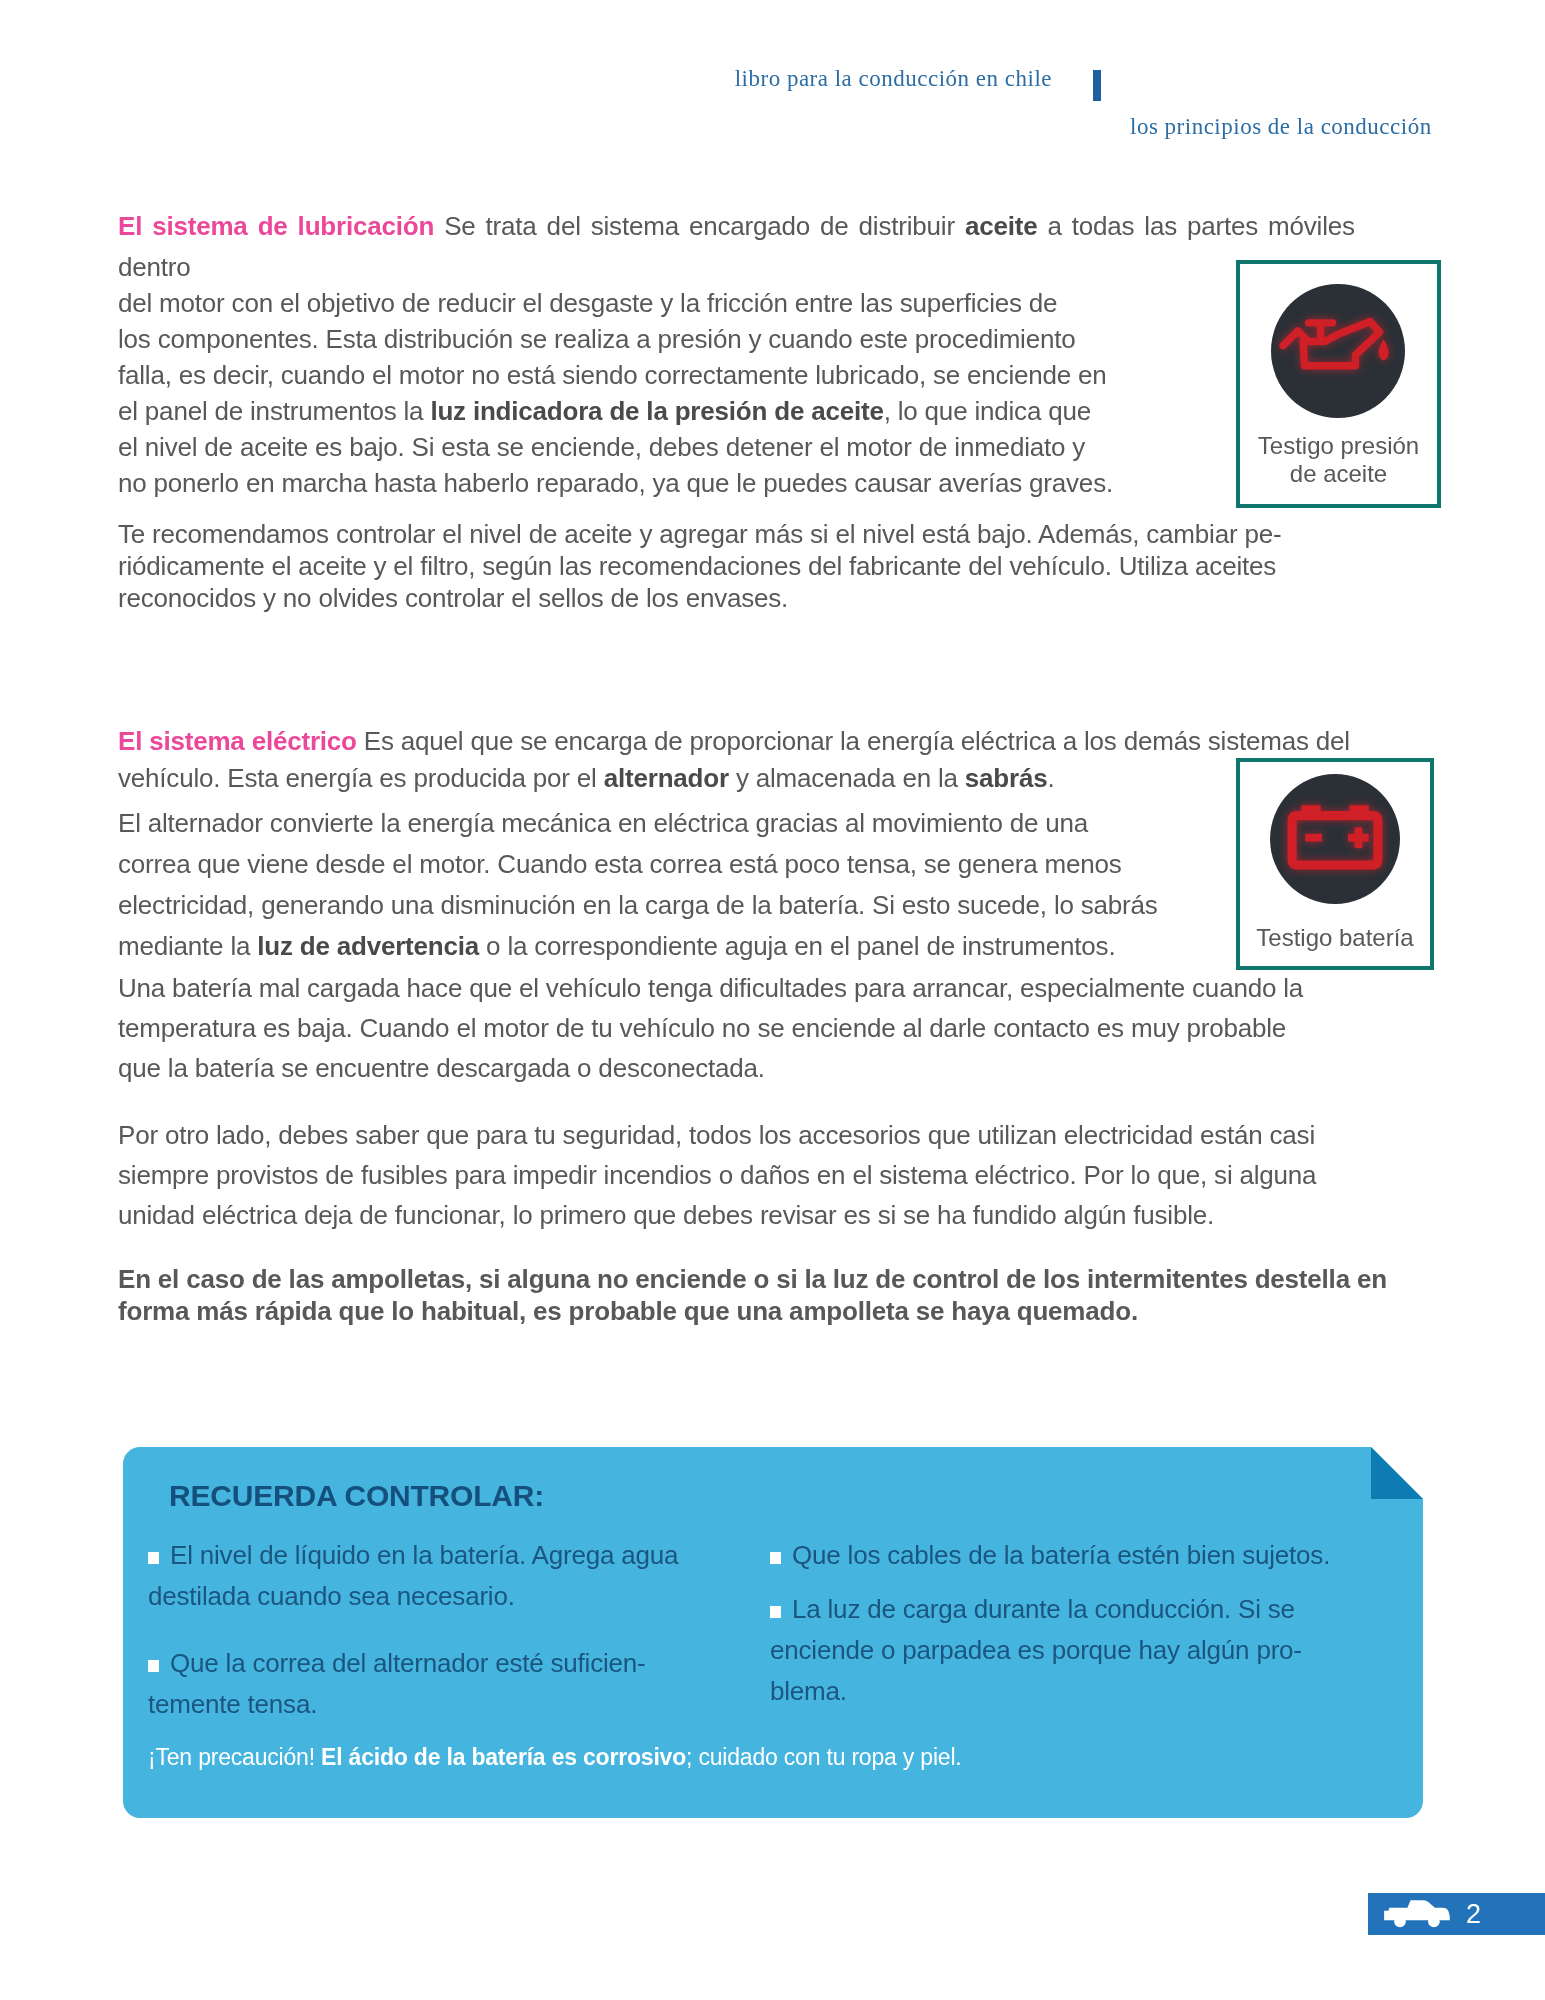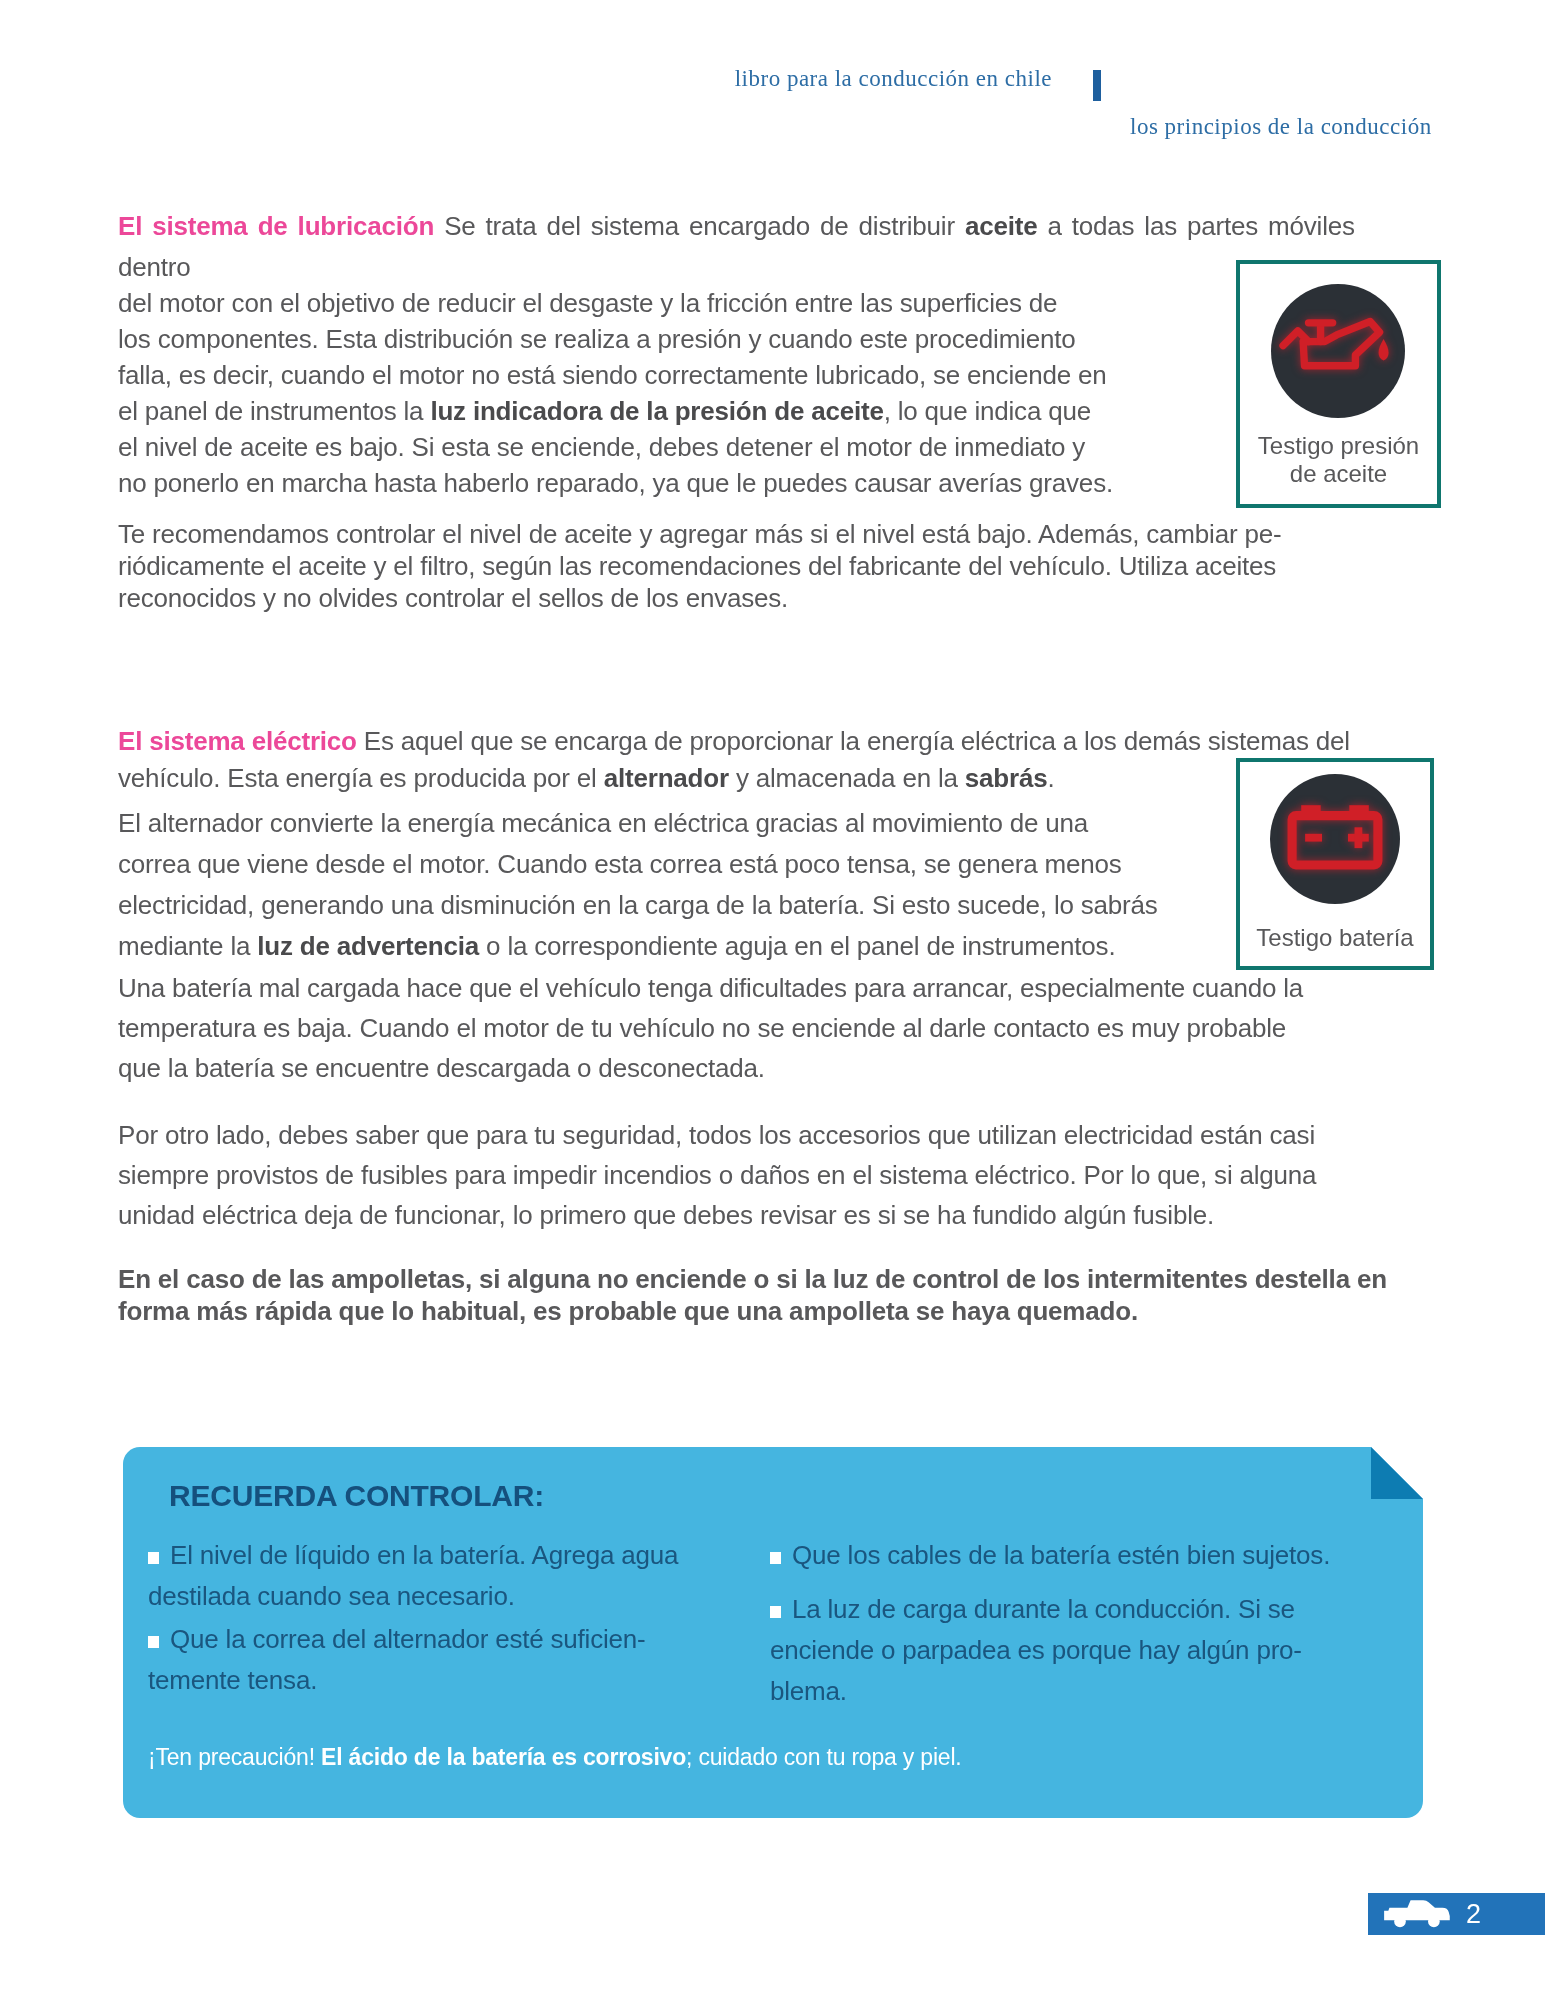--- a/index.html
+++ b/index.html
@@ -108,21 +108,21 @@
 
 <div class="abs callout" style="left:123px;top:1447px;width:1300px;height:371px;">
   <div class="fold-cut"></div>
   <div class="abs" style="top:0;right:0;width:0;height:0;border-bottom:52px solid #0d7cb2;border-right:52px solid transparent;"></div>
 
   <div class="co-title" style="left:46px;top:32px;">RECUERDA CONTROLAR:</div>
 
   <div class="co-item" style="left:25px;top:88px;"><span class="sq"></span><span>El nivel de líquido en la batería. Agrega agua
 destilada cuando sea necesario.</span></div>
 
-  <div class="co-item" style="left:25px;top:172px;"><span class="sq"></span><span>Que la correa del alternador esté suficien-
+  <div class="co-item" style="left:25px;top:196px;"><span class="sq"></span><span>Que la correa del alternador esté suficien-
 temente tensa.</span></div>
 
   <div class="co-item" style="left:647px;top:88px;"><span class="sq"></span><span>Que los cables de la batería estén bien sujetos.</span></div>
 
   <div class="co-item" style="left:647px;top:142px;"><span class="sq"></span><span>La luz de carga durante la conducción. Si se
 enciende o parpadea es porque hay algún pro-
 blema.</span></div>
 
   <div class="co-note" style="left:25px;top:297px;"><span>¡Ten precaución! </span><span class="b">El ácido de la batería es corrosivo</span><span>; cuidado con tu ropa y piel.</span></div>
 </div>

